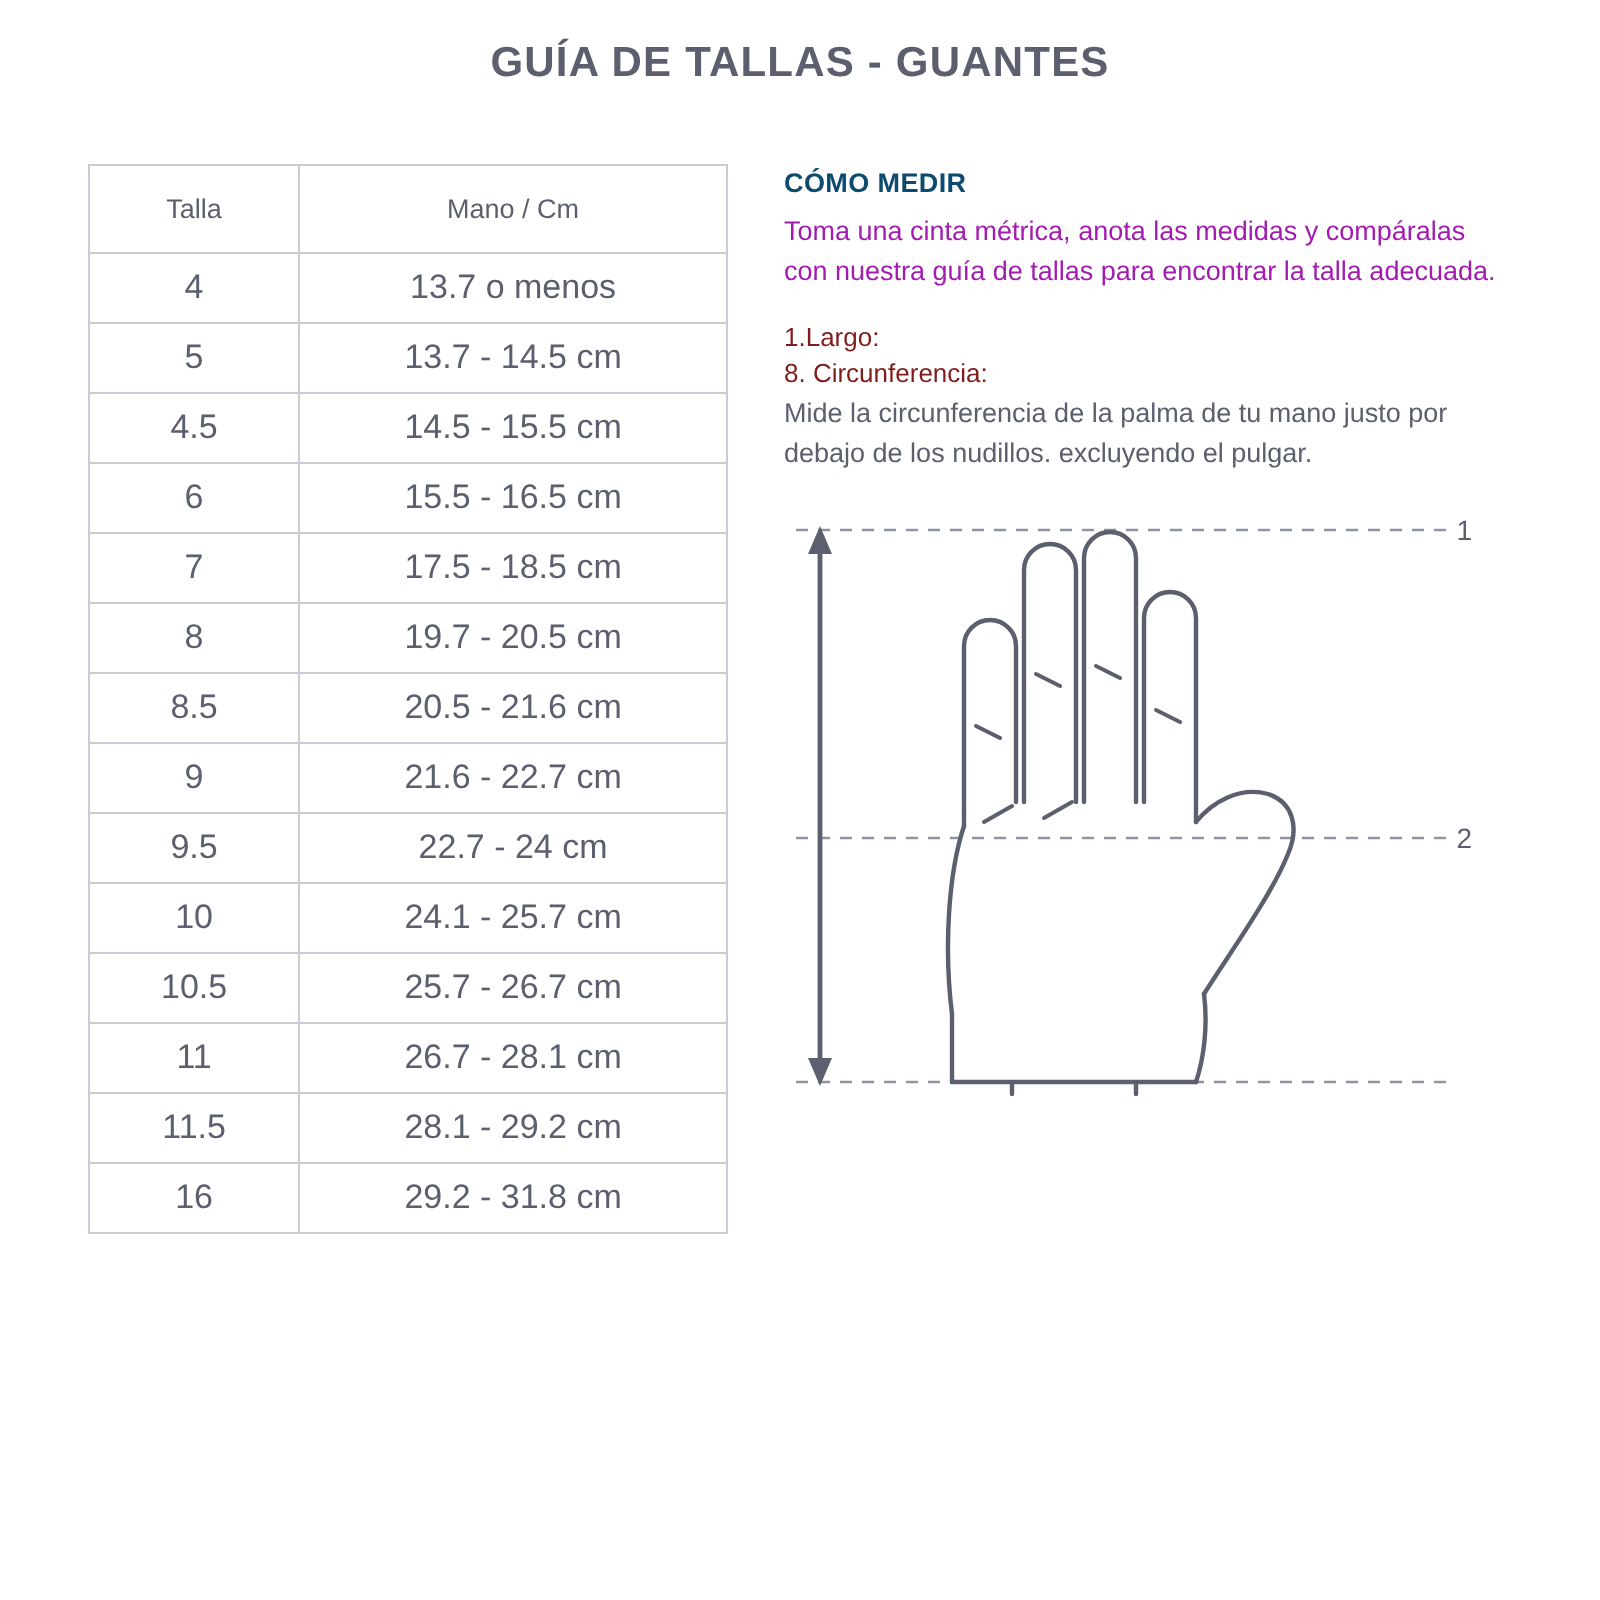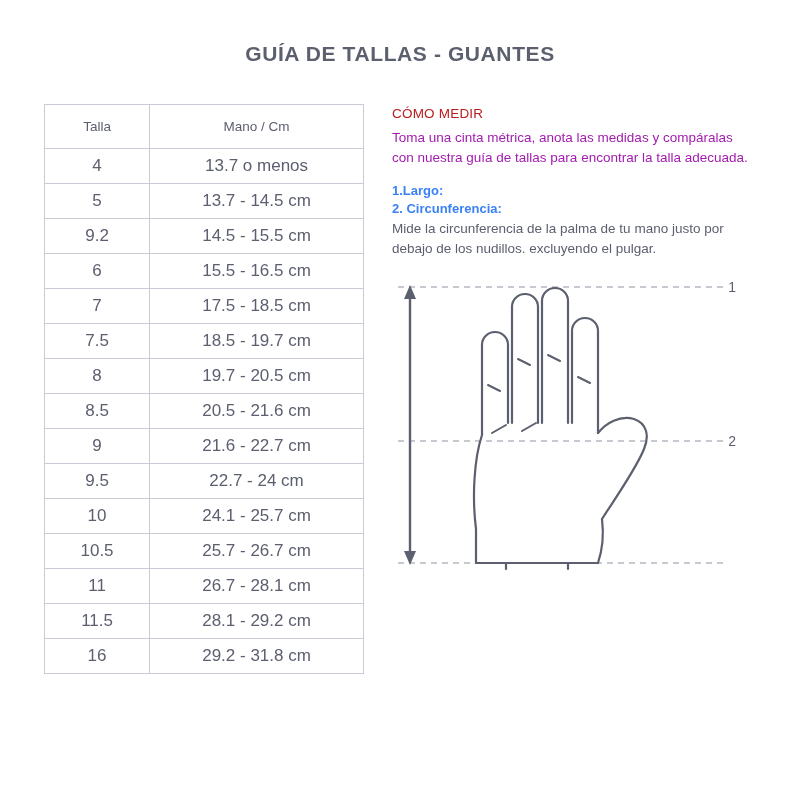--- a/index.html
+++ b/index.html
@@ -19,21 +19,21 @@
     width: 800px;
     height: 800px;
     box-sizing: border-box;
   }
   .title {
     text-align: center;
     font-size: 21px;
     font-weight: bold;
     letter-spacing: 0.6px;
     color: #5b5f6e;
-    margin-top: 42px;
+    margin-top: 20px;
   }
   .content {
     display: flex;
     margin-top: 38px;
     padding: 0 44px 0 44px;
     box-sizing: border-box;
   }
   
   .table-col {
     width: 320px;
@@ -69,36 +69,36 @@
     border-top: none;
   }
   
   .info-col {
     flex: 1 1 auto;
     padding-left: 28px;
     padding-top: 2px;
   }
   .info-heading {
     font-size: 13.5px;
-    font-weight: normal;
-    color: #b91c1c;
+    font-weight: bold;
+    color: #0c4a6e;
     letter-spacing: 0.2px;
     margin: 0 0 7px 0;
   }
   .info-par {
     font-size: 13.5px;
     line-height: 1.45;
     margin: 0 0 16px 0;
     color: #a21caf;
   }
   .info-sub {
     font-size: 13px;
-    font-weight: bold;
+    font-weight: normal;
     margin: 0 0 3px 0;
-    color: #3b82f6;
+    color: #7f1d1d;
   }
   .info-sub-par {
     font-size: 13.5px;
     line-height: 1.45;
     margin: 0 0 15px 0;
     color: #5b5f6e;
   }
   .diagram {
     margin-top: 12px;
     margin-left: -4px;
@@ -124,34 +124,30 @@
         <tbody>
           <tr>
             <td>4</td>
             <td>13.7 o menos</td>
           </tr>
           <tr>
             <td>5</td>
             <td>13.7 - 14.5 cm</td>
           </tr>
           <tr>
-            <td>9.2</td>
+            <td>4.5</td>
             <td>14.5 - 15.5 cm</td>
           </tr>
           <tr>
             <td>6</td>
             <td>15.5 - 16.5 cm</td>
           </tr>
           <tr>
             <td>7</td>
             <td>17.5 - 18.5 cm</td>
-          </tr>
-          <tr>
-            <td>7.5</td>
-            <td>18.5 - 19.7 cm</td>
           </tr>
           <tr>
             <td>8</td>
             <td>19.7 - 20.5 cm</td>
           </tr>
           <tr>
             <td>8.5</td>
             <td>20.5 - 21.6 cm</td>
           </tr>
           <tr>
@@ -185,21 +181,21 @@
         </tbody>
       </table>
     </div>
 
     <div class="info-col">
       <p class="info-heading">CÓMO MEDIR</p>
       <p class="info-par">Toma una cinta métrica, anota las medidas y compáralas con nuestra guía de tallas para encontrar la talla adecuada.</p>
 
       <p class="info-sub">1.Largo:</p>
 
-      <p class="info-sub">2. Circunferencia:</p>
+      <p class="info-sub">8. Circunferencia:</p>
       <p class="info-sub-par">Mide la circunferencia de la palma de tu mano justo por debajo de los nudillos. excluyendo el pulgar.</p>
 
       <div class="diagram">
         <svg width="360" height="330" viewBox="0 0 360 330">
 
           <line x1="10" y1="14" x2="340" y2="14" stroke="#8f94a3" stroke-width="1.2" stroke-dasharray="6 5"></line>
 
           <line x1="10" y1="168" x2="340" y2="168" stroke="#8f94a3" stroke-width="1.2" stroke-dasharray="6 5"></line>
 
           <line x1="10" y1="290" x2="340" y2="290" stroke="#8f94a3" stroke-width="1.2" stroke-dasharray="6 5"></line>

